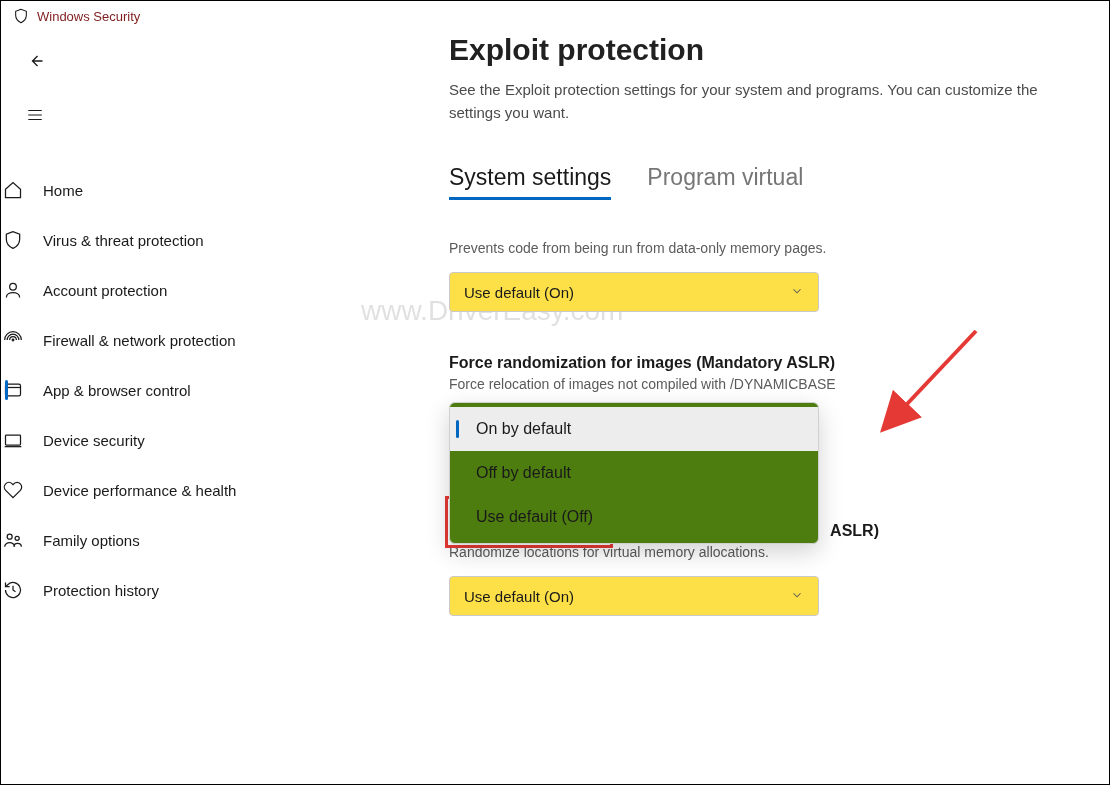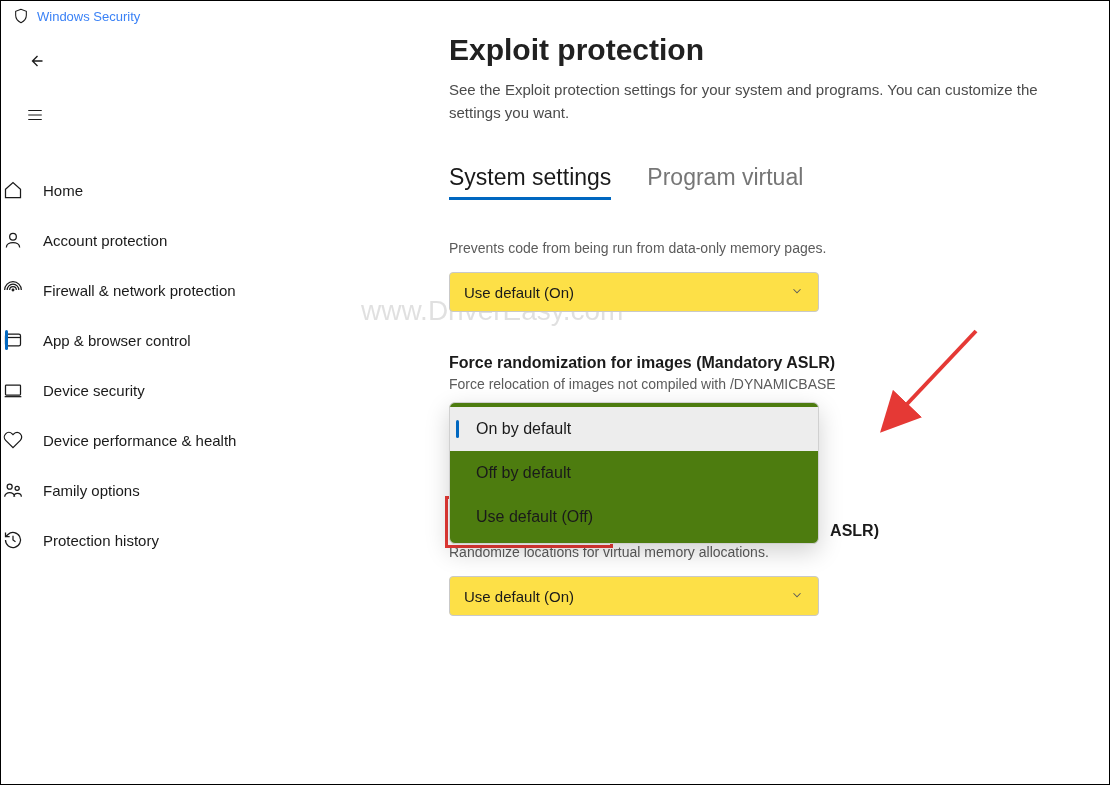--- a/index.html
+++ b/index.html
@@ -11,21 +11,21 @@
     height: 785px;
     overflow: hidden;
     border: 1px solid #000;
     position: relative;
   }
   .titlebar {
     display: flex;
     align-items: center;
     padding: 6px 12px;
     font-size: 13px;
-    color: #3b82f6;
+    color: #7f1d1d;
     height: 30px;
   }
   .titlebar svg { margin-right: 8px; }
   .app {
     display: flex;
     height: calc(100% - 30px);
   }
   .sidebar {
     width: 400px;
     padding-top: 10px;
@@ -232,20 +232,28 @@
     <div class="nav-list">
       <div class="nav-item">
         <span class="nav-icon">
           <svg width="20" height="20" viewBox="0 0 24 24" fill="none" stroke="#1a1a1a" stroke-width="1.5">
               <path d="M3 11 L12 3 L21 11 V21 H3 Z"></path>
             </svg>
         </span>
         <span>Home</span>
       </div>
 
+      <div class="nav-item">
+        <span class="nav-icon">
+          <svg width="20" height="20" viewBox="0 0 24 24" fill="none" stroke="#1a1a1a" stroke-width="1.5">
+              <path d="M12 2 L4 5 v6 c0 5 3.5 9 8 11 4.5-2 8-6 8-11 V5 Z"></path>
+            </svg>
+        </span>
+        <span>Virus &amp; threat protection</span>
+      </div>
 
       <div class="nav-item">
         <span class="nav-icon">
           <svg width="20" height="20" viewBox="0 0 24 24" fill="none" stroke="#1a1a1a" stroke-width="1.5">
               <circle cx="12" cy="8" r="4"></circle>
               <path d="M4 21c0-4 4-6 8-6s8 2 8 6"></path>
             </svg>
         </span>
         <span>Account protection</span>
       </div>

